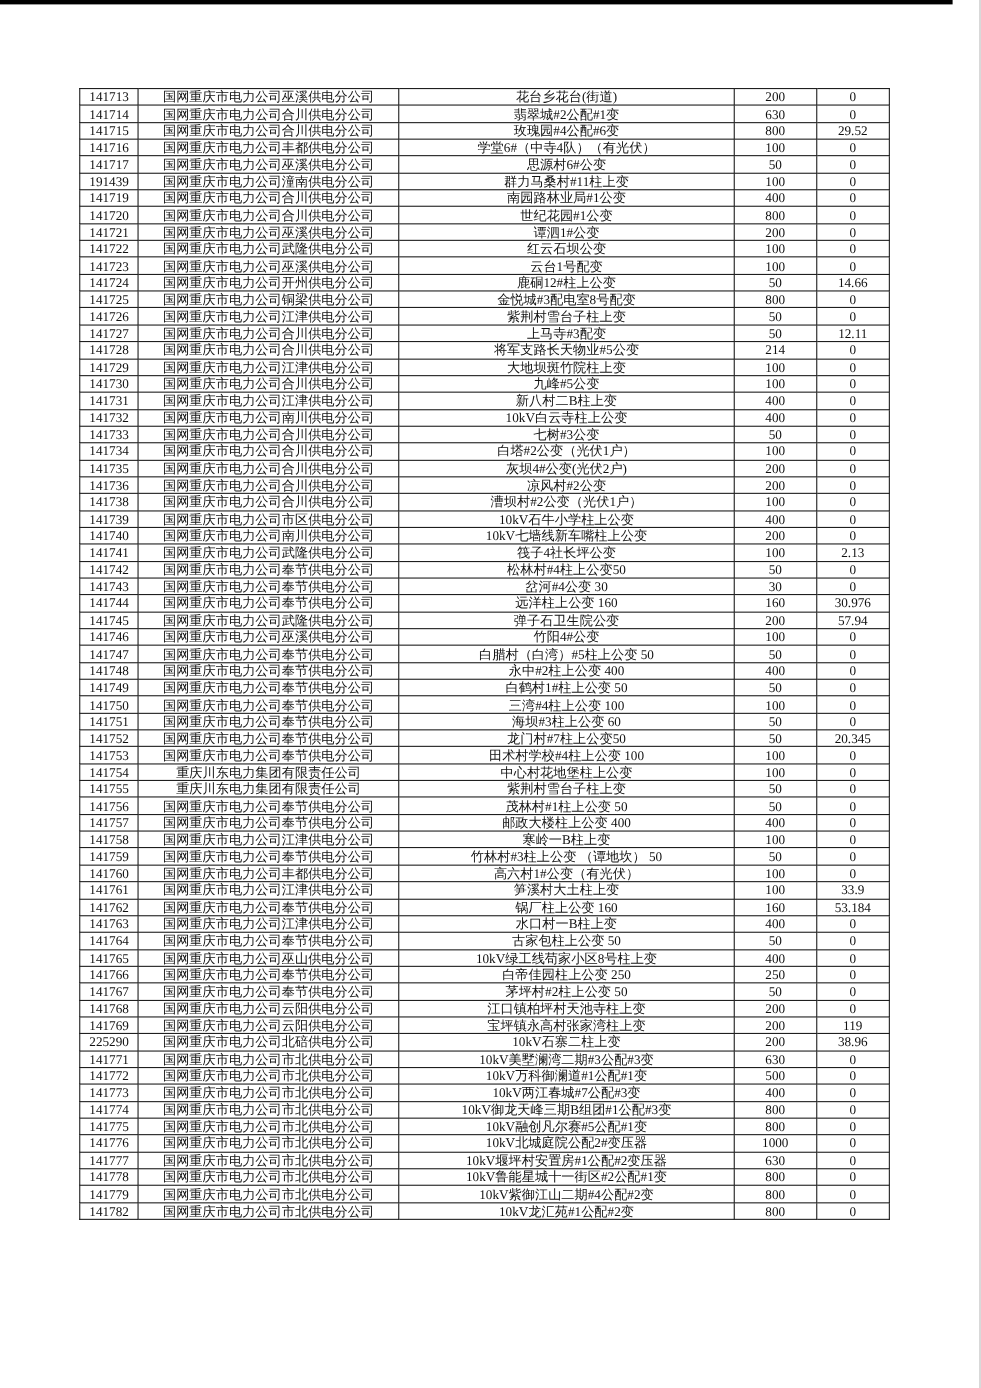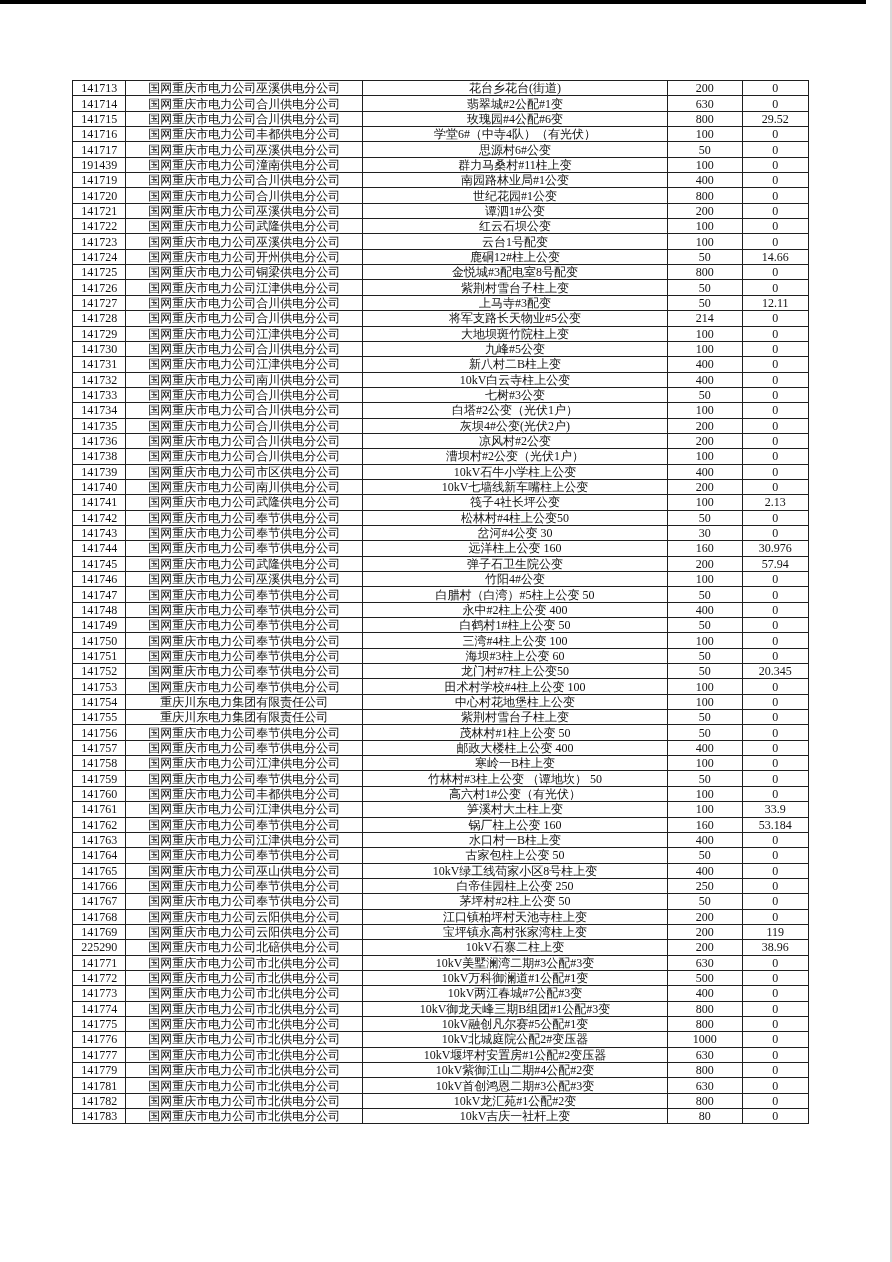--- a/index.html
+++ b/index.html
@@ -513,41 +513,34 @@
         <td>0</td>
       </tr>
       <tr>
         <td>141777</td>
         <td>国网重庆市电力公司市北供电分公司</td>
         <td>10kV堰坪村安置房#1公配#2变压器</td>
         <td>630</td>
         <td>0</td>
       </tr>
       <tr>
+        <td>141778</td>
+        <td>国网重庆市电力公司市北供电分公司</td>
+        <td>10kV鲁能星城十一街区#2公配#1变</td>
+        <td>800</td>
+        <td>0</td>
+      </tr>
+      <tr>
         <td>141779</td>
         <td>国网重庆市电力公司市北供电分公司</td>
         <td>10kV紫御江山二期#4公配#2变</td>
         <td>800</td>
         <td>0</td>
       </tr>
       <tr>
-        <td>141781</td>
-        <td>国网重庆市电力公司市北供电分公司</td>
-        <td>10kV首创鸿恩二期#3公配#3变</td>
-        <td>630</td>
-        <td>0</td>
-      </tr>
-      <tr>
         <td>141782</td>
         <td>国网重庆市电力公司市北供电分公司</td>
         <td>10kV龙汇苑#1公配#2变</td>
         <td>800</td>
-        <td>0</td>
-      </tr>
-      <tr>
-        <td>141783</td>
-        <td>国网重庆市电力公司市北供电分公司</td>
-        <td>10kV吉庆一社杆上变</td>
-        <td>80</td>
         <td>0</td>
       </tr>
     </tbody>
 </table>
 
 </body></html>

